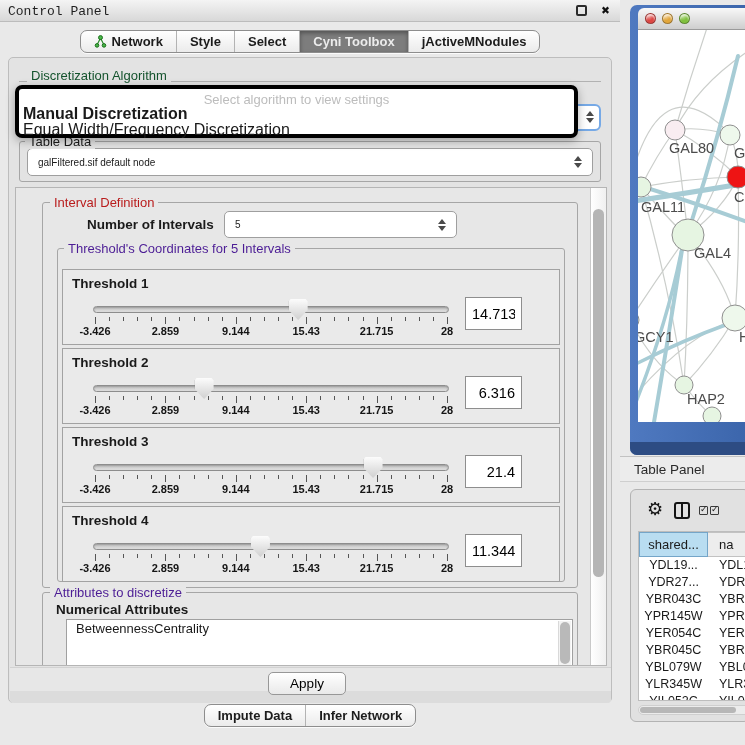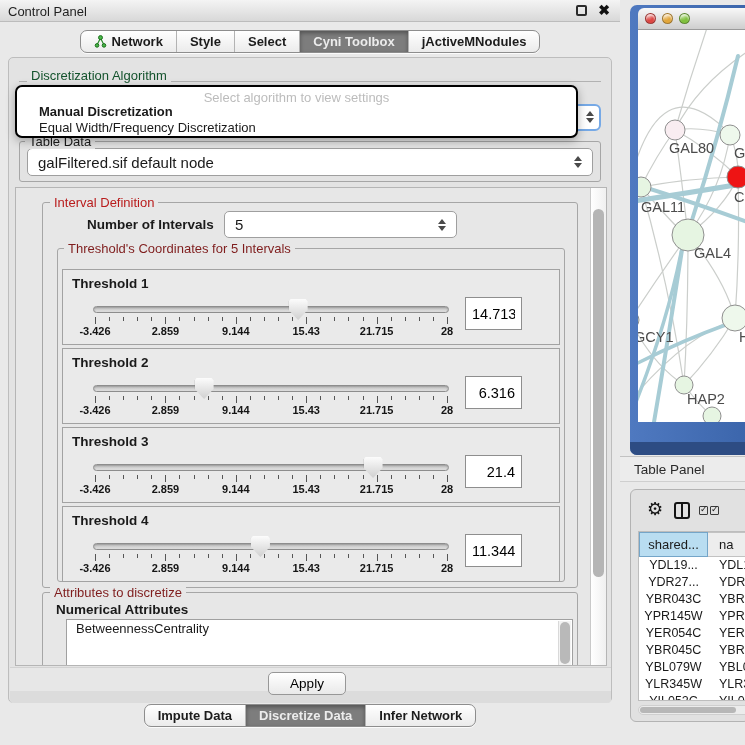--- a/index.html
+++ b/index.html
@@ -2,21 +2,21 @@
 <html><head>
 <meta charset="utf-8">
 <style>
   * { margin:0; padding:0; box-sizing:border-box; }
   html,body { width:745px; height:745px; }
   body { position:relative; overflow:hidden; background:#e9e9e9;
          font-family:"Liberation Sans", sans-serif; font-size:13px; color:#1a1a1a; }
 
   
   .cp-titlebar { position:absolute; left:0; top:0; width:620px; height:22px;
-    background:linear-gradient(#f4f4f4,#d8d8d8); border-bottom:1px solid #bcbcbc; }
+    background:linear-gradient(#f4f4f4,#d8d8d8); border-bottom:1px solid #bcbcbc;font-family:Liberation Mono, monospace; }
   .cp-title { position:absolute; left:8px; top:4px; font-size:13px; color:#1f1f1f; }
   .win-float { position:absolute; right:33px; top:5px; width:11px; height:11px;
     border:2px solid #2b2b2b; border-radius:2px; }
   .win-close { position:absolute; right:10px; top:2px; font-size:14px; font-weight:bold; color:#111; }
 
   
   .tabs-row { position:absolute; width:620px; display:flex; justify-content:center; }
   .top-tabs { left:0; top:30px; }
   .bottom-tabs { left:0; top:704px;justify-content:center; }
   .seg-bar { display:flex; border:1px solid #8d8d8d; border-radius:7px; overflow:hidden;
@@ -25,40 +25,40 @@
     border-right:1px solid #b3b3b3; display:flex; align-items:center; gap:5px; }
   .seg:last-child { border-right:none; }
   .seg.active { background:#7d7d7d; color:#ececec; box-shadow:inset 0 2px 4px rgba(0,0,0,.35); }
 
   
   .cp-outer { position:absolute; left:8px; top:57px; width:604px; height:646px;
     background:#e3e3e3; border:1px solid #bdbdbd; border-radius:5px; }
   .group { position:absolute; border:1px solid #a6a6a6; border-radius:3px; }
   .grp-legend { position:absolute; padding:0 4px; font-size:13px; background:#e3e3e3; z-index:2; }
   .legend-green { color:#b91c1c; background:#e7e7e7; }
-  .legend-blue  { color:#7f1d1d; background:#e7e7e7; }
+  .legend-blue  { color:#4c1d95; background:#e7e7e7; }
 
   .disc-line { position:absolute; left:10px; top:23px; width:582px; border-top:1px solid #b2b2b2; }
   .disc-title { position:absolute; left:18px; top:10px; color:#14532d; padding:0 4px; background:#e3e3e3; }
   .combo-frag { position:absolute; left:552px; top:46px; width:40px; height:27px; background:#fff;
     border:2px solid #76a9e6; border-radius:6px; z-index:4; }
   .combo-frag .stepper { position:absolute; right:5px; top:5px; }
 
   
   .popup { position:absolute; left:6px; top:27px; width:563px; height:53px; background:#fff;
-    border:2px solid #000000; border-radius:7px; box-shadow:0 3px 10px rgba(0,0,0,.30); z-index:10; }
+    border:4px solid #000000; border-radius:7px; box-shadow:0 3px 10px rgba(0,0,0,.30); z-index:10; }
   .popup-hint { text-align:center; color:#bcbcbc; padding-top:3px; font-size:13px; height:17px; }
-  .popup-item { padding:0 22px; font-size:13px; height:16px; line-height:16px; white-space:nowrap; }
+  .popup-item { padding:0 4px; font-size:16px; height:16px; line-height:16px; white-space:nowrap; }
   .popup-item.bold { font-weight:bold; }
 
   
   .tabledata-group { left:10px; top:83px; width:582px; height:41px; }
   .tabledata-legend { left:16px; top:76px; }
   .combo { position:absolute; background:#fff; border:1px solid #9f9f9f; border-radius:5px;
-    display:flex; align-items:center; padding:0 10px; font-size:15px; }
+    display:flex; align-items:center; padding:0 10px; font-size:10px; }
   .combo .stepper { margin-left:auto; }
   .stepper { display:flex; flex-direction:column; gap:2px; }
   .tri-up { width:0; height:0; border-left:4px solid transparent; border-right:4px solid transparent;
     border-bottom:5px solid #4a4a4a; }
   .tri-down { width:0; height:0; border-left:4px solid transparent; border-right:4px solid transparent;
     border-top:5px solid #4a4a4a; }
   .tabledata-combo { left:18px; top:90px; width:566px; height:28px; }
 
   
   .inner-panel { position:absolute; left:6px; top:129px; width:592px; height:479px;
@@ -404,23 +404,20 @@
 
   <div class="apply-strip">
     <button class="apply-btn">Apply</button>
   </div>
 </div>
 
 <div class="tabs-row bottom-tabs" id="bottom-tabs">
     <div class="seg-bar">
       <div class="seg">
         <span>Impute Data</span>
-      </div>
-      <div class="seg active">
-        <span>Discretize Data</span>
       </div>
       <div class="seg">
         <span>Infer Network</span>
       </div>
     </div>
   </div>
 
 <div class="net-window">
   <div class="net-titlebar">
     <span class="light" id="light-red" style="background: radial-gradient(circle at 35% 30%, rgba(255, 255, 255, 0.4), transparent 45%), rgb(221, 71, 67);"></span>

